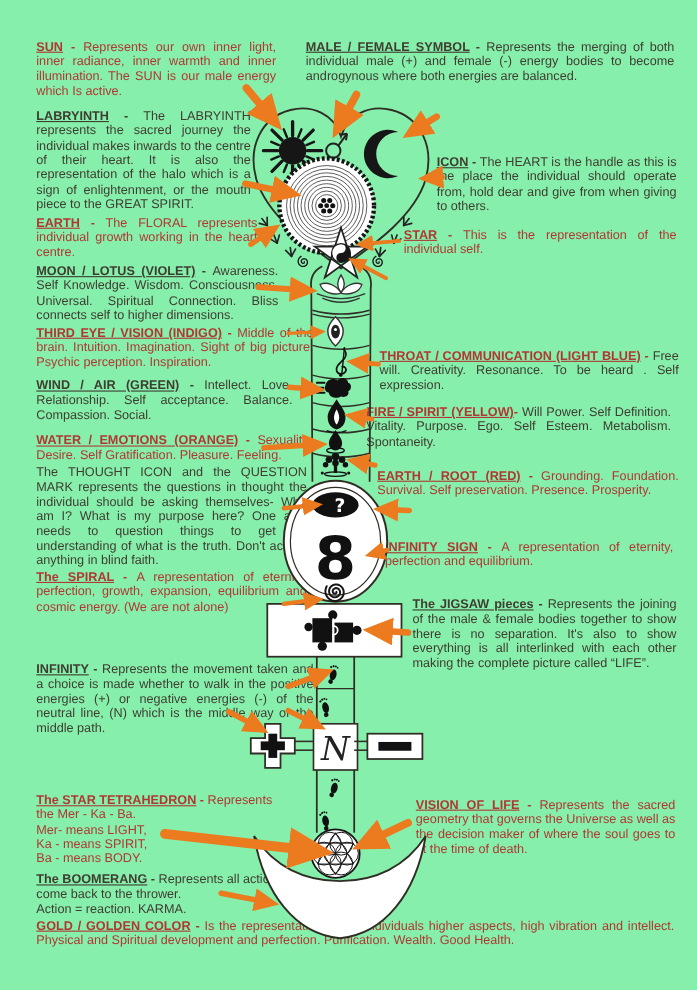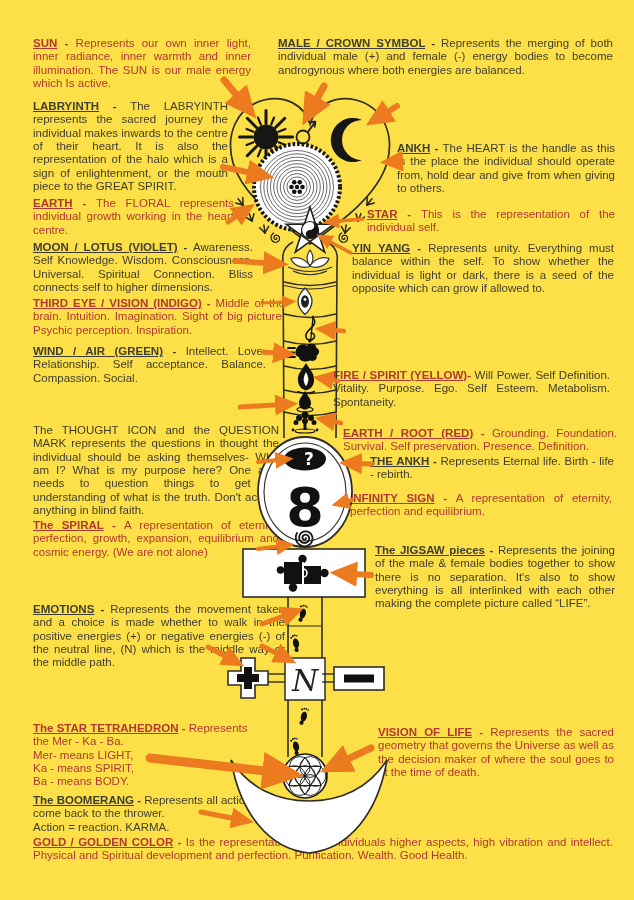--- a/index.html
+++ b/index.html
@@ -1,72 +1,72 @@
 <!DOCTYPE html>
 <html><head>
 <meta charset="utf-8">
 <style>
   html,body{margin:0;padding:0;background:#fff;}
-  .page{position:relative;width:634px;height:900px;background:#fde047;overflow:hidden;
+  .page{position:relative;width:634px;height:900px;background:#86efac;overflow:hidden;
         font-family:"Liberation Sans",sans-serif;}
   .ann{position:absolute;font-size:11.5px;line-height:1.16;color:#3F3D30;
        text-align:justify;}
   .ann .hd{font-weight:700;text-decoration:underline;}
   .ann .sep{font-weight:700;}
   .ann.red{color:#B13832;}
   .ann.mixed .hd,.ann.mixed .sep{color:#B13832;}
   .ann.pre{text-align:left;}
   .ann.pre .bd{white-space:pre-line;}
   svg.overlay{position:absolute;left:0;top:0;}
   .ar{stroke:#EC7A1E;fill:none;}
   .ink{stroke:#2F2D24;fill:none;}
 </style>
 </head>
 <body>
 
 <div class="page">
 
   <div class="ann red" style="left:33px;top:37px;width:218px"><span class="hd">SUN</span><span class="sep"> - </span><span class="bd">Represents our own inner light, inner radiance, inner warmth and inner illumination. The SUN is our male energy which Is active.</span></div>
 
-  <div class="ann dark" style="left:278px;top:37px;width:335px"><span class="hd">MALE / CROWN SYMBOL</span><span class="sep"> - </span><span class="bd">Represents the merging of both individual male (+) and female (-) energy bodies to become androgynous where both energies are balanced.</span></div>
+  <div class="ann dark" style="left:278px;top:37px;width:335px"><span class="hd">MALE / FEMALE SYMBOL</span><span class="sep"> - </span><span class="bd">Represents the merging of both individual male (+) and female (-) energy bodies to become androgynous where both energies are balanced.</span></div>
 
   <div class="ann dark" style="left:33px;top:100px;width:195px"><span class="hd">LABRYINTH</span><span class="sep"> - </span><span class="bd">The LABRYINTH represents the sacred journey the individual makes inwards to the centre of their heart. It is also the representation of the halo which is a sign of enlightenment, or the mouth piece to the GREAT SPIRIT.</span></div>
 
 
-  <div class="ann dark" style="left:397px;top:142px;width:218px"><span class="hd">ANKH</span><span class="sep"> - </span><span class="bd">The HEART is the handle as this is the place the individual should operate from, hold dear and give from when giving to others.</span></div>
+  <div class="ann dark" style="left:397px;top:142px;width:218px"><span class="hd">ICON</span><span class="sep"> - </span><span class="bd">The HEART is the handle as this is the place the individual should operate from, hold dear and give from when giving to others.</span></div>
 
   <div class="ann red" style="left:33px;top:197px;width:201px"><span class="hd">EARTH</span><span class="sep"> - </span><span class="bd">The FLORAL represents individual growth working in the heart centre.</span></div>
 
   <div class="ann red" style="left:367px;top:208px;width:248px"><span class="hd">STAR</span><span class="sep"> - </span><span class="bd">This is the representation of the individual self.</span></div>
 
   <div class="ann dark" style="left:33px;top:241px;width:220px"><span class="hd">MOON / LOTUS (VIOLET)</span><span class="sep"> - </span><span class="bd">Awareness. Self Knowledge. Wisdom. Consciousness. Universal. Spiritual Connection. Bliss connects self to higher dimensions.</span></div>
 
-  <div class="ann dark" style="left:352px;top:242px;width:262px"><span class="hd">YIN YANG</span><span class="sep"> - </span><span class="bd">Represents unity. Everything must balance within the self. To show whether the individual is light or dark, there is a seed of the opposite which can grow if allowed to.</span></div>
 
   <div class="ann red" style="left:33px;top:297px;width:252px"><span class="hd">THIRD EYE / VISION (INDIGO)</span><span class="sep"> - </span><span class="bd">Middle of the brain. Intuition. Imagination. Sight of big picture. Psychic perception. Inspiration.</span></div>
 
+  <div class="ann mixed" style="left:345px;top:318px;width:272px"><span class="hd">THROAT / COMMUNICATION (LIGHT BLUE)</span><span class="sep"> - </span><span class="bd">Free will. Creativity. Resonance. To be heard . Self expression.</span></div>
 
   <div class="ann dark" style="left:33px;top:345px;width:233px"><span class="hd">WIND / AIR (GREEN)</span><span class="sep"> - </span><span class="bd">Intellect. Love. Relationship. Self acceptance. Balance. Compassion. Social.</span></div>
 
   <div class="ann mixed" style="left:333px;top:369px;width:277px"><span class="hd">FIRE / SPIRIT (YELLOW)</span><span class="sep">- </span><span class="bd">Will Power. Self Definition. Vitality. Purpose. Ego. Self Esteem. Metabolism. Spontaneity.</span></div>
 
-
-  <div class="ann red" style="left:343px;top:427px;width:274px"><span class="hd">EARTH / ROOT (RED)</span><span class="sep"> - </span><span class="bd">Grounding. Foundation. Survival. Self preservation. Presence. Definition.</span></div>
+  <div class="ann red" style="left:33px;top:395px;width:250px"><span class="hd">WATER / EMOTIONS (ORANGE)</span><span class="sep"> - </span><span class="bd">Sexuality. Desire. Self Gratification. Pleasure. Feeling.</span></div>
+
+  <div class="ann red" style="left:343px;top:427px;width:274px"><span class="hd">EARTH / ROOT (RED)</span><span class="sep"> - </span><span class="bd">Grounding. Foundation. Survival. Self preservation. Presence. Prosperity.</span></div>
 
   <div class="ann dark" style="left:33px;top:424px;width:246px"><span class="bd">The THOUGHT ICON and the QUESTION MARK represents the questions in thought the individual should be asking themselves- Who am I? What is my purpose here? One also needs to question things to get an understanding of what is the truth. Don't accept anything in blind faith.</span></div>
 
-  <div class="ann dark" style="left:370px;top:455px;width:244px"><span class="hd">THE ANKH</span><span class="sep"> - </span><span class="bd">Represents Eternal life. Birth - life - rebirth.</span></div>
 
   <div class="ann red" style="left:350px;top:492px;width:262px"><span class="hd">INFINITY SIGN</span><span class="sep"> - </span><span class="bd">A representation of eternity, perfection and equilibrium.</span></div>
 
   <div class="ann red" style="left:33px;top:519px;width:246px"><span class="hd">The SPIRAL</span><span class="sep"> - </span><span class="bd">A representation of eternity, perfection, growth, expansion, equilibrium and cosmic energy. (We are not alone)</span></div>
 
   <div class="ann dark" style="left:375px;top:544px;width:240px"><span class="hd">The JIGSAW pieces</span><span class="sep"> - </span><span class="bd">Represents the joining of the male &amp; female bodies together to show there is no separation. It's also to show everything is all interlinked with each other making the complete picture called “LIFE”.</span></div>
 
-  <div class="ann dark" style="left:33px;top:603px;width:252px"><span class="hd">EMOTIONS</span><span class="sep"> - </span><span class="bd">Represents the movement taken and a choice is made whether to walk in the positive energies (+) or negative energies (-) of the neutral line, (N) which is the middle way or the middle path.</span></div>
+  <div class="ann dark" style="left:33px;top:603px;width:252px"><span class="hd">INFINITY</span><span class="sep"> - </span><span class="bd">Represents the movement taken and a choice is made whether to walk in the positive energies (+) or negative energies (-) of the neutral line, (N) which is the middle way or the middle path.</span></div>
 
   <div class="ann red pre" style="left:33px;top:722px;width:220px"><span class="hd">The STAR TETRAHEDRON</span><span class="sep"> - </span><span class="bd">Represents the Mer - Ka - Ba.
 Mer- means LIGHT,
 Ka - means SPIRIT,
 Ba - means BODY.</span></div>
 
   <div class="ann red" style="left:378px;top:726px;width:236px"><span class="hd">VISION OF LIFE</span><span class="sep"> - </span><span class="bd">Represents the sacred geometry that governs the Universe as well as the decision maker of where the soul goes to at the time of death.</span></div>
 
   <div class="ann dark pre" style="left:33px;top:794px;width:230px"><span class="hd">The BOOMERANG</span><span class="sep"> - </span><span class="bd">Represents all actions come back to the thrower.
 Action = reaction. KARMA.</span></div>

